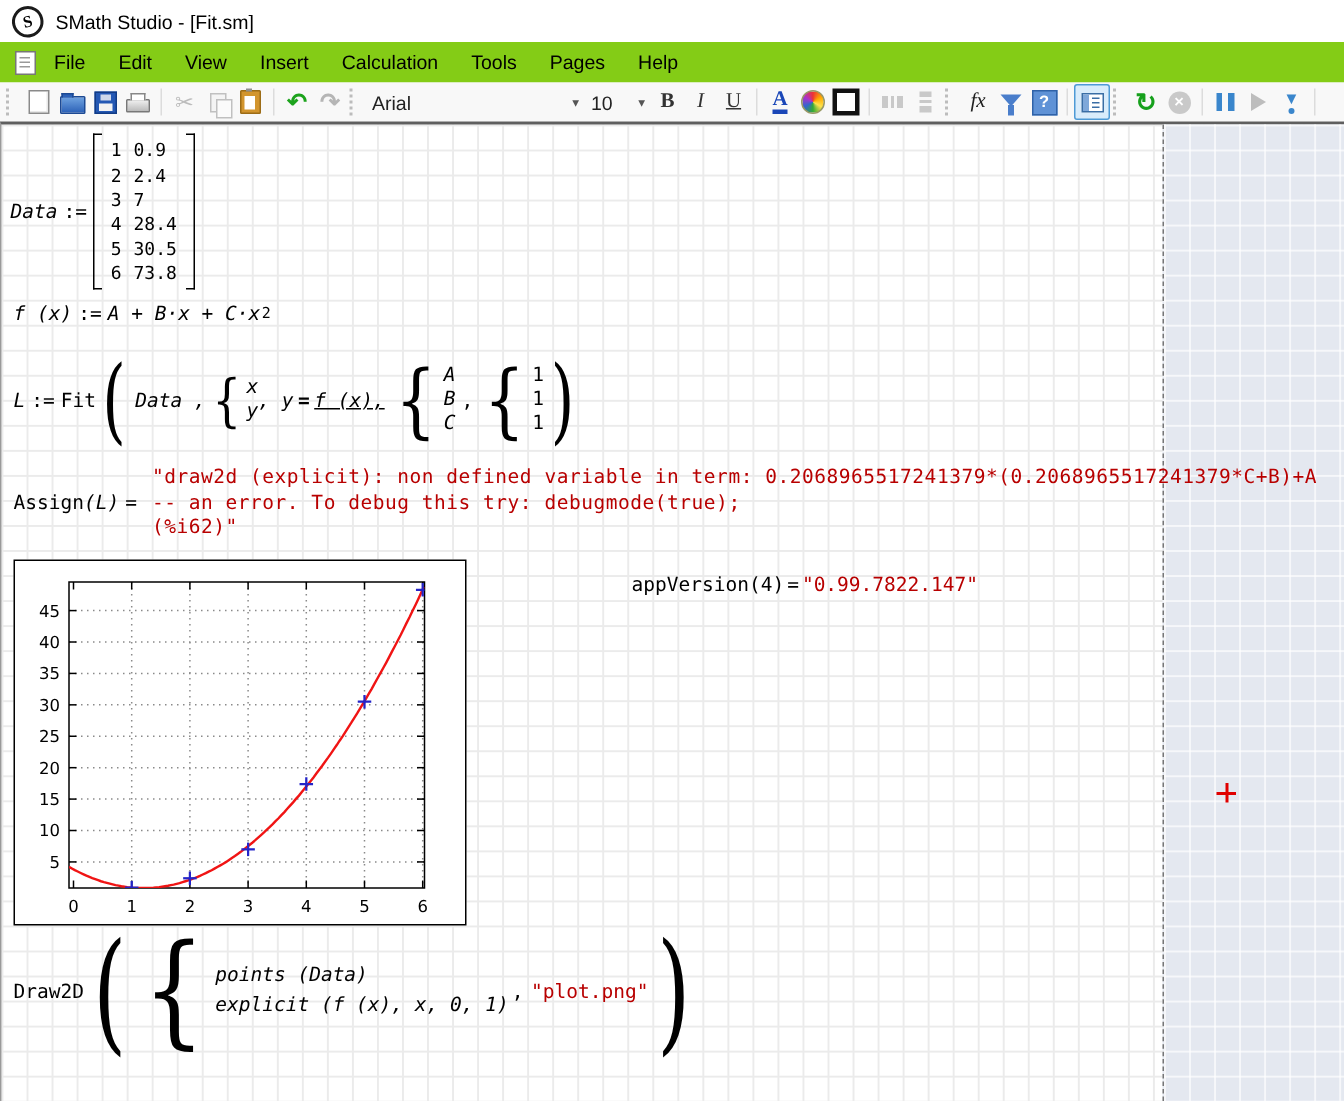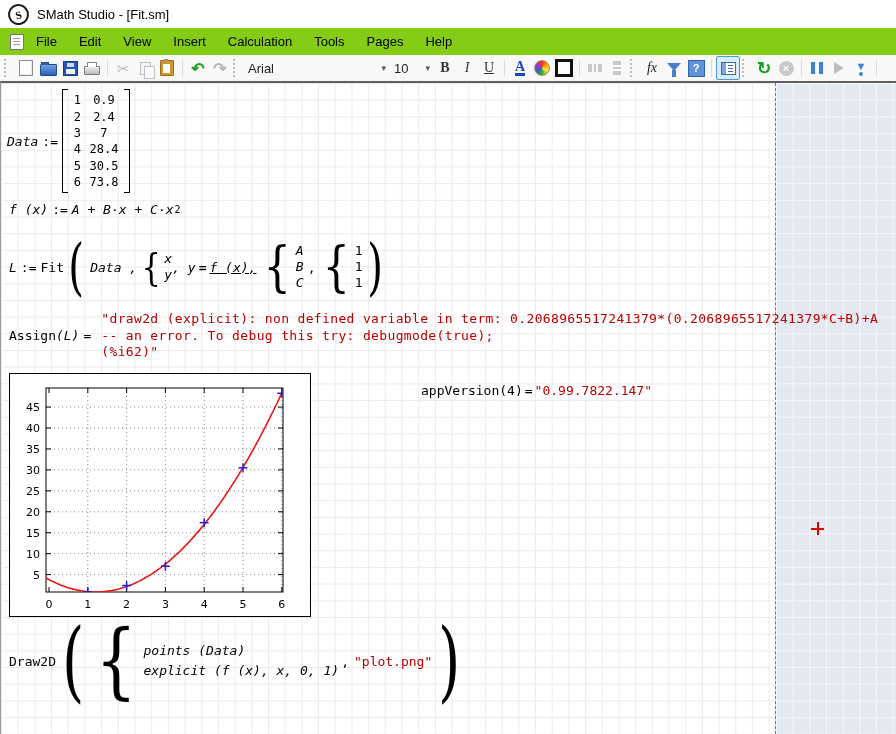--- a/index.html
+++ b/index.html
@@ -91,21 +91,21 @@
   .block{position:absolute;font-size:13px;}
   .mrow{display:flex;align-items:center;}
   .var{font-style:italic;}
   .op{padding:0 4px;}
   .bracket{align-self:stretch;width:5px;border:1px solid #000;}
   .bracket.l{border-right:none;margin-right:3px;}
   .bracket.r{border-left:none;margin-left:3px;}
   .mtable{display:flex;flex-direction:column;padding:3px 2px;}
   .mr{display:flex;gap:7px;height:16.4px;align-items:center;font-size:12px;}
   .mr .c1{width:9px;text-align:center;}
-  .mr .c2{width:30px;text-align:center;}
+  .mr .c2{width:30px;text-align:left;}
   .sup{font-size:10px;vertical-align:super;margin-left:1px;}
   .bigp{font-family:"DejaVu Serif",serif;font-weight:normal;line-height:.95;transform:scaleX(.65);}
   .vbrace{font-family:"DejaVu Serif",serif;line-height:.95;transform:scaleX(.8);margin-right:1px;}
   .vcol{display:flex;flex-direction:column;justify-content:center;}
   .vcol span{height:16px;line-height:16px;font-size:13px;}
   .vcol.it span{font-style:italic;}
   .beq{font-weight:bold;font-style:normal;padding:0 3px;}
   .red{color:#b80000;}
   .errlines{display:flex;flex-direction:column;margin-left:6px;}
   .errlines .err{color:#b80000;font-size:13px;line-height:16.5px;letter-spacing:.35px;white-space:pre;}

